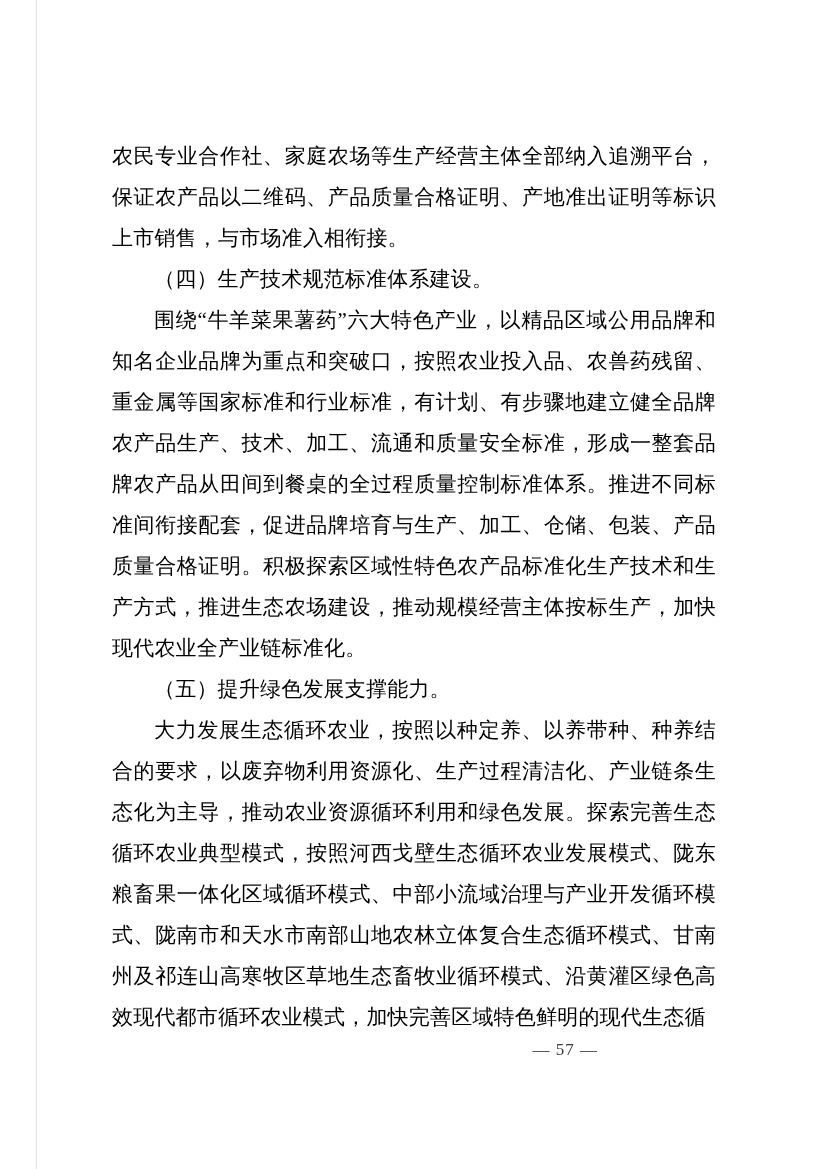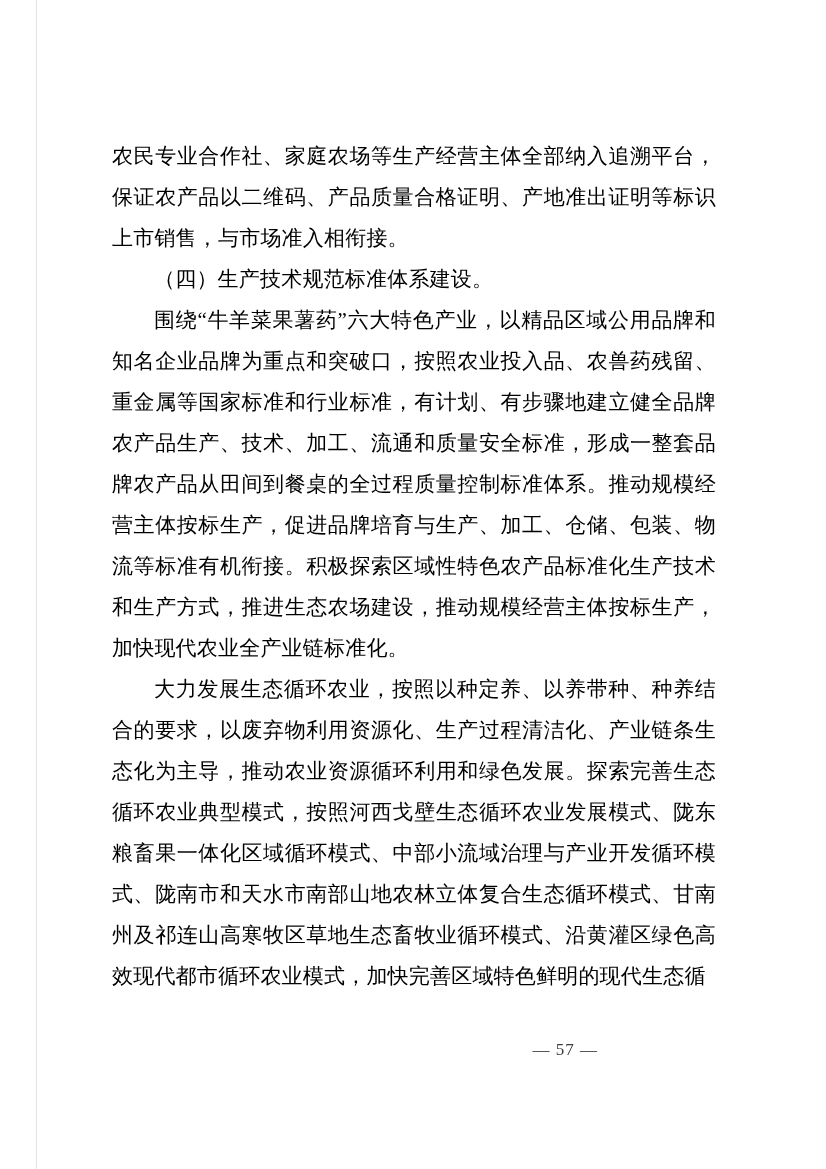--- a/index.html
+++ b/index.html
@@ -62,19 +62,20 @@
 </head>
 <body>
 
 <div class="page">
 
   <div class="scan-edge"></div>
 
   <main class="content">
     <p class="no-indent">农民专业合作社、家庭农场等生产经营主体全部纳入追溯平台，保证农产品以二维码、产品质量合格证明、产地准出证明等标识上市销售，与市场准入相衔接。</p>
     <p class="heading">（四）生产技术规范标准体系建设。</p>
-    <p>围绕“牛羊菜果薯药”六大特色产业，以精品区域公用品牌和知名企业品牌为重点和突破口，按照农业投入品、农兽药残留、重金属等国家标准和行业标准，有计划、有步骤地建立健全品牌农产品生产、技术、加工、流通和质量安全标准，形成一整套品牌农产品从田间到餐桌的全过程质量控制标准体系。推动规模经营主体按标生产，促进品牌培育与生产、加工、仓储、包装、物流等标准有机衔接。积极探索区域性特色农产品标准化生产技术和生产方式，推进生态农场建设，推动规模经营主体按标生产，加快现代农业全产业链标准化。</p>
+    <p>围绕“牛羊菜果薯药”六大特色产业，以精品区域公用品牌和知名企业品牌为重点和突破口，按照农业投入品、农兽药残留、重金属等国家标准和行业标准，有计划、有步骤地建立健全品牌农产品生产、技术、加工、流通和质量安全标准，形成一整套品牌农产品从田间到餐桌的全过程质量控制标准体系。推进不同标准间衔接配套，促进品牌培育与生产、加工、仓储、包装、产品质量合格证明。积极探索区域性特色农产品标准化生产技术和生产方式，推进生态农场建设，推动规模经营主体按标生产，加快现代农业全产业链标准化。</p>
+    <p class="heading">（五）提升绿色发展支撑能力。</p>
     <p>大力发展生态循环农业，按照以种定养、以养带种、种养结合的要求，以废弃物利用资源化、生产过程清洁化、产业链条生态化为主导，推动农业资源循环利用和绿色发展。探索完善生态循环农业典型模式，按照河西戈壁生态循环农业发展模式、陇东粮畜果一体化区域循环模式、中部小流域治理与产业开发循环模式、陇南市和天水市南部山地农林立体复合生态循环模式、甘南州及祁连山高寒牧区草地生态畜牧业循环模式、沿黄灌区绿色高效现代都市循环农业模式，加快完善区域特色鲜明的现代生态循</p>
   </main>
 
   <footer class="page-number">— 57 —</footer>
 
 </div>
 
 </body></html>

